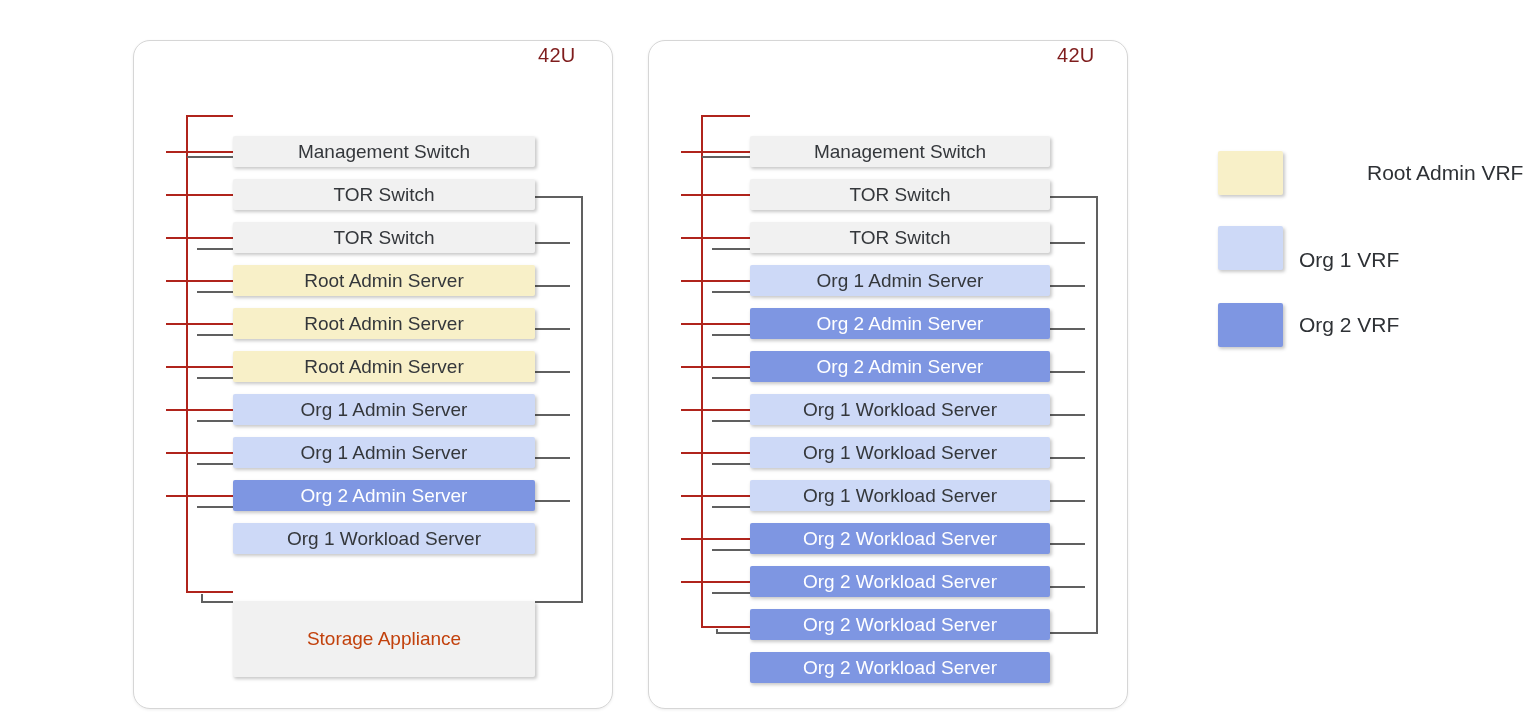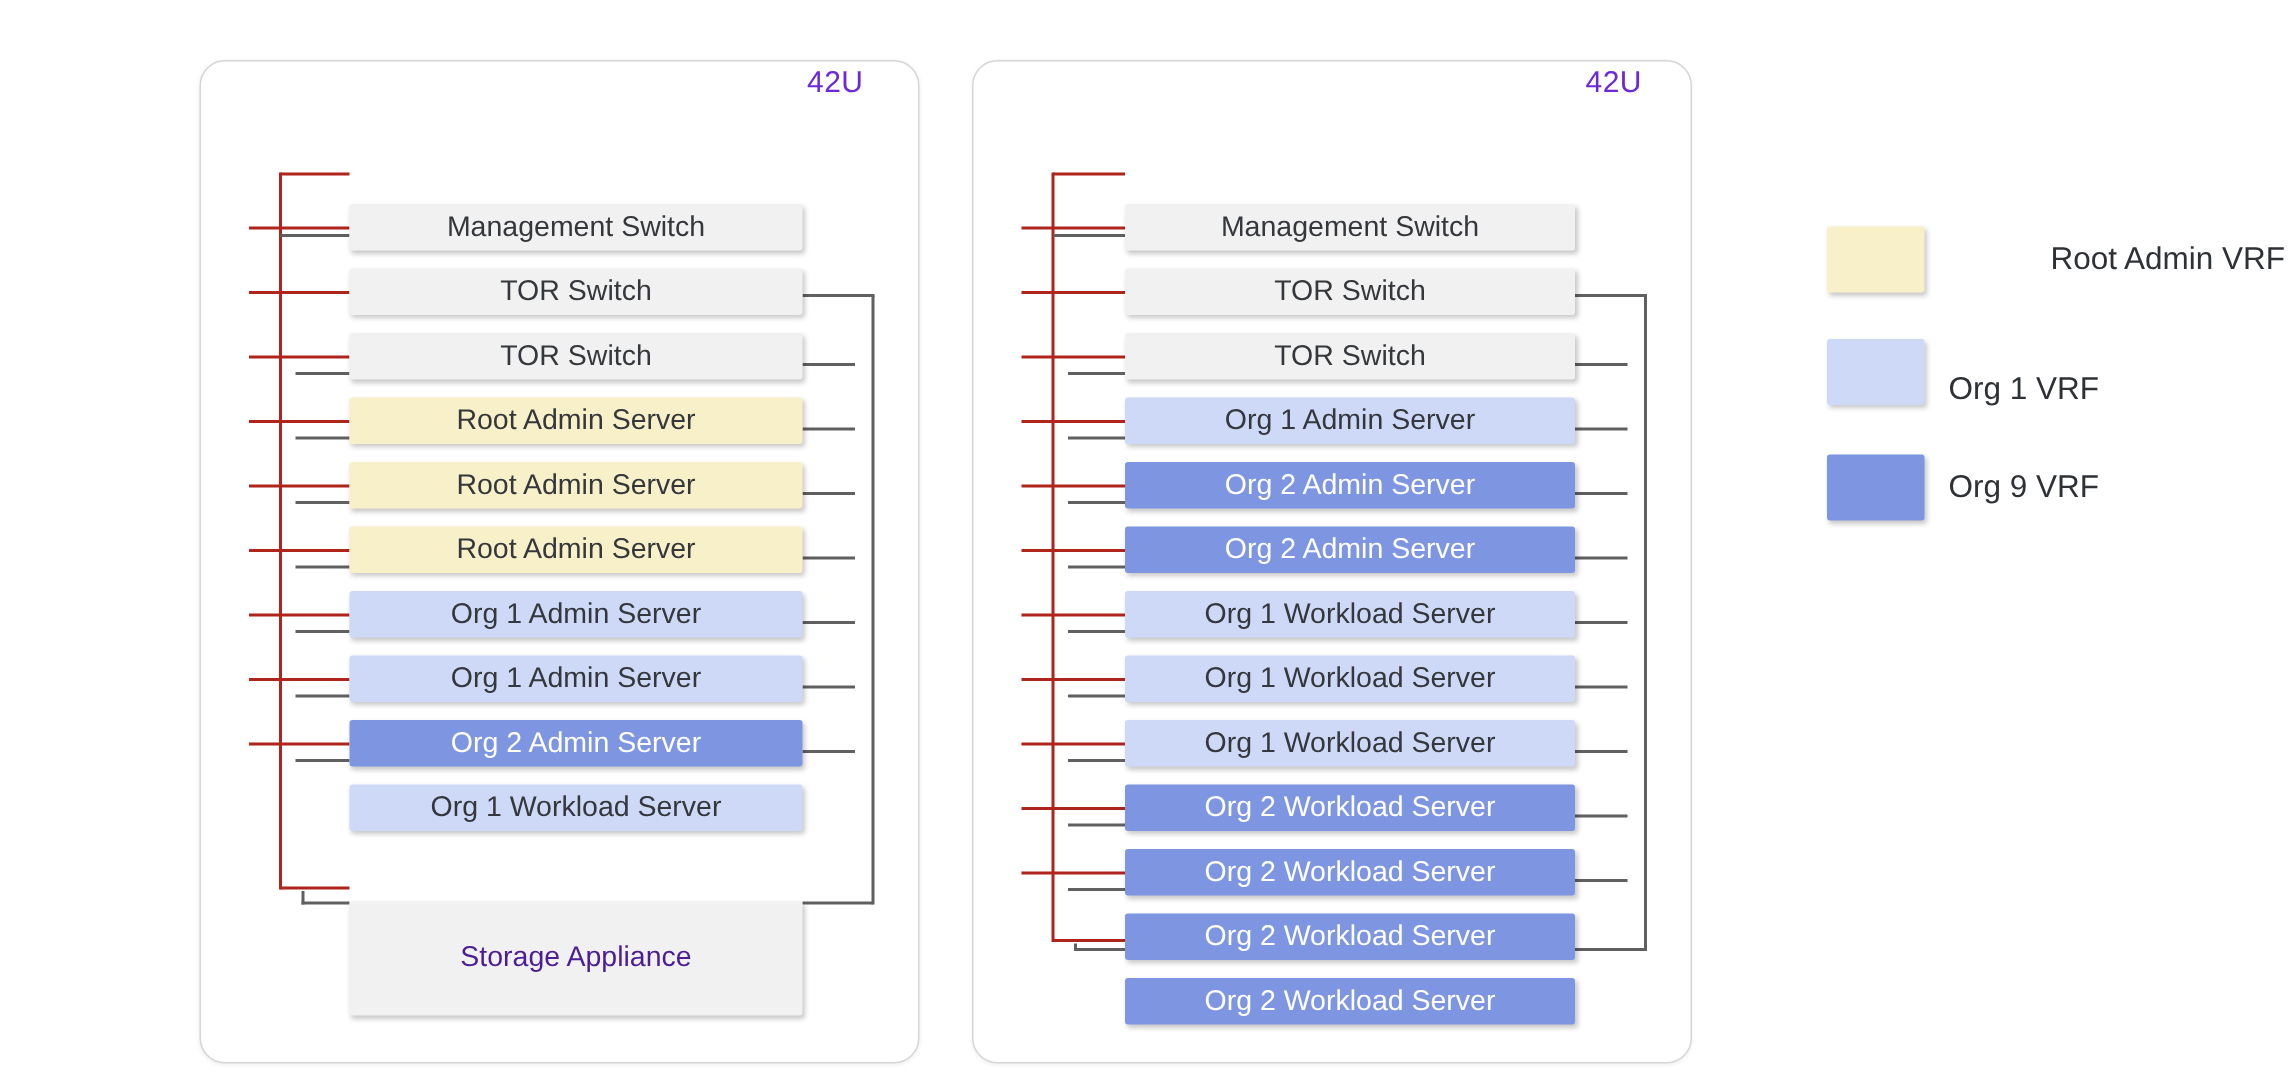--- a/index.html
+++ b/index.html
@@ -1,20 +1,20 @@
 <!DOCTYPE html>
 <html><head>
 <meta charset="utf-8">
 <style>
   html,body{margin:0;padding:0;background:#ffffff;}
   body{font-family:"Liberation Sans", sans-serif;}
   #stage{position:relative;width:1528px;height:728px;background:#ffffff;overflow:hidden;}
   .rack{position:absolute;background:#ffffff;border:1.5px solid #d6d6d6;border-radius:17px;
         box-shadow:0 1px 3px rgba(0,0,0,0.07);}
-  .cap-label{position:absolute;font-size:20px;color:#6d28d9;letter-spacing:0.3px;}
+  .cap-label{position:absolute;font-size:20px;color:#7f1d1d;letter-spacing:0.3px;}
   .unit{position:absolute;display:flex;align-items:center;justify-content:center;
         font-size:19px;border-radius:2px;box-shadow:1.5px 2px 3.5px rgba(0,0,0,0.22);
         white-space:nowrap;z-index:3;margin-top:36px;}
   .line{position:absolute;z-index:1;}
   .legend-item-label{position:absolute;font-size:21px;color:#2e3135;display:flex;align-items:center;height:44px;}
   .legend-swatch{position:absolute;width:65px;height:44px;border-radius:2px;
         box-shadow:1.5px 2px 3.5px rgba(0,0,0,0.22);}
 </style>
 </head>
 <body>
@@ -57,21 +57,21 @@
     <div class="line" style="left: 535px; top: 457px; width: 35px; height: 2px; background: rgb(96, 96, 96);"></div>
     <div class="unit" style="left: 233px; top: 444px; width: 302px; height: 31px; background: rgb(126, 150, 226); color: rgb(255, 255, 255);">Org 2 Admin Server</div>
     <div class="line" style="left: 166px; top: 495px; width: 67px; height: 2px; background: rgb(176, 36, 28);"></div>
     <div class="line" style="left: 197px; top: 506px; width: 36px; height: 2px; background: rgb(96, 96, 96);"></div>
     <div class="line" style="left: 535px; top: 500px; width: 35px; height: 2px; background: rgb(96, 96, 96);"></div>
     <div class="unit" style="left: 233px; top: 487px; width: 302px; height: 31px; background: rgb(205, 217, 247); color: rgb(52, 55, 59);">Org 1 Workload Server</div>
     <div class="line" style="left: 187px; top: 591px; width: 46px; height: 2px; background: rgb(176, 36, 28);"></div>
     <div class="line" style="left: 201px; top: 594px; width: 2px; height: 9px; background: rgb(96, 96, 96);"></div>
     <div class="line" style="left: 201px; top: 601px; width: 32px; height: 2px; background: rgb(96, 96, 96);"></div>
     <div class="line" style="left: 535px; top: 601px; width: 47px; height: 2px; background: rgb(96, 96, 96);"></div>
-    <div class="unit" style="left: 233px; top: 565px; width: 302px; height: 76px; background: rgb(241, 241, 241); color: #4c1d95;">Storage Appliance</div>
+    <div class="unit" style="left: 233px; top: 565px; width: 302px; height: 76px; background: rgb(241, 241, 241); color: #c2410c;">Storage Appliance</div>
     <div class="rack" style="left: 648px; top: 40px; width: 478px; height: 667px;"></div>
     <div class="cap-label" style="left: 1057px; top: 44px;">42U</div>
     <div class="line" style="left: 701px; top: 115px; width: 2px; height: 512.5px; background: rgb(176, 36, 28);"></div>
     <div class="line" style="left: 1096px; top: 197px; width: 2px; height: 436.5px; background: rgb(96, 96, 96);"></div>
     <div class="line" style="left: 702px; top: 115px; width: 48px; height: 2px; background: rgb(176, 36, 28);"></div>
     <div class="unit" style="left: 750px; top: 100px; width: 300px; height: 31px; background: rgb(241, 241, 241); color: rgb(52, 55, 59);">Management Switch</div>
     <div class="line" style="left: 681px; top: 151px; width: 69px; height: 2px; background: rgb(176, 36, 28);"></div>
     <div class="line" style="left: 702px; top: 156px; width: 48px; height: 2px; background: rgb(96, 96, 96);"></div>
     <div class="unit" style="left: 750px; top: 143px; width: 300px; height: 31px; background: rgb(241, 241, 241); color: rgb(52, 55, 59);">TOR Switch</div>
     <div class="line" style="left: 681px; top: 194px; width: 69px; height: 2px; background: rgb(176, 36, 28);"></div>
@@ -116,14 +116,14 @@
     <div class="line" style="left: 702px; top: 625.5px; width: 48px; height: 2px; background: rgb(176, 36, 28);"></div>
     <div class="line" style="left: 716px; top: 628.5px; width: 2px; height: 5px; background: rgb(96, 96, 96);"></div>
     <div class="line" style="left: 716px; top: 631.5px; width: 34px; height: 2px; background: rgb(96, 96, 96);"></div>
     <div class="line" style="left: 1050px; top: 631.5px; width: 47px; height: 2px; background: rgb(96, 96, 96);"></div>
     <div class="unit" style="left: 750px; top: 616px; width: 300px; height: 31px; background: rgb(126, 150, 226); color: rgb(255, 255, 255);">Org 2 Workload Server</div>
     <div class="legend-swatch" style="left: 1218px; top: 151px; background: rgb(248, 240, 200);"></div>
     <div class="legend-item-label" style="left: 1367px; top: 151px;">Root Admin VRF</div>
     <div class="legend-swatch" style="left: 1218px; top: 226px; background: rgb(205, 217, 247);"></div>
     <div class="legend-item-label" style="left: 1299px; top: 238px;">Org 1 VRF</div>
     <div class="legend-swatch" style="left: 1218px; top: 303px; background: rgb(126, 150, 226);"></div>
-    <div class="legend-item-label" style="left: 1299px; top: 303px;">Org 9 VRF</div>
+    <div class="legend-item-label" style="left: 1299px; top: 303px;">Org 2 VRF</div>
   </div>
 
 </body></html>

